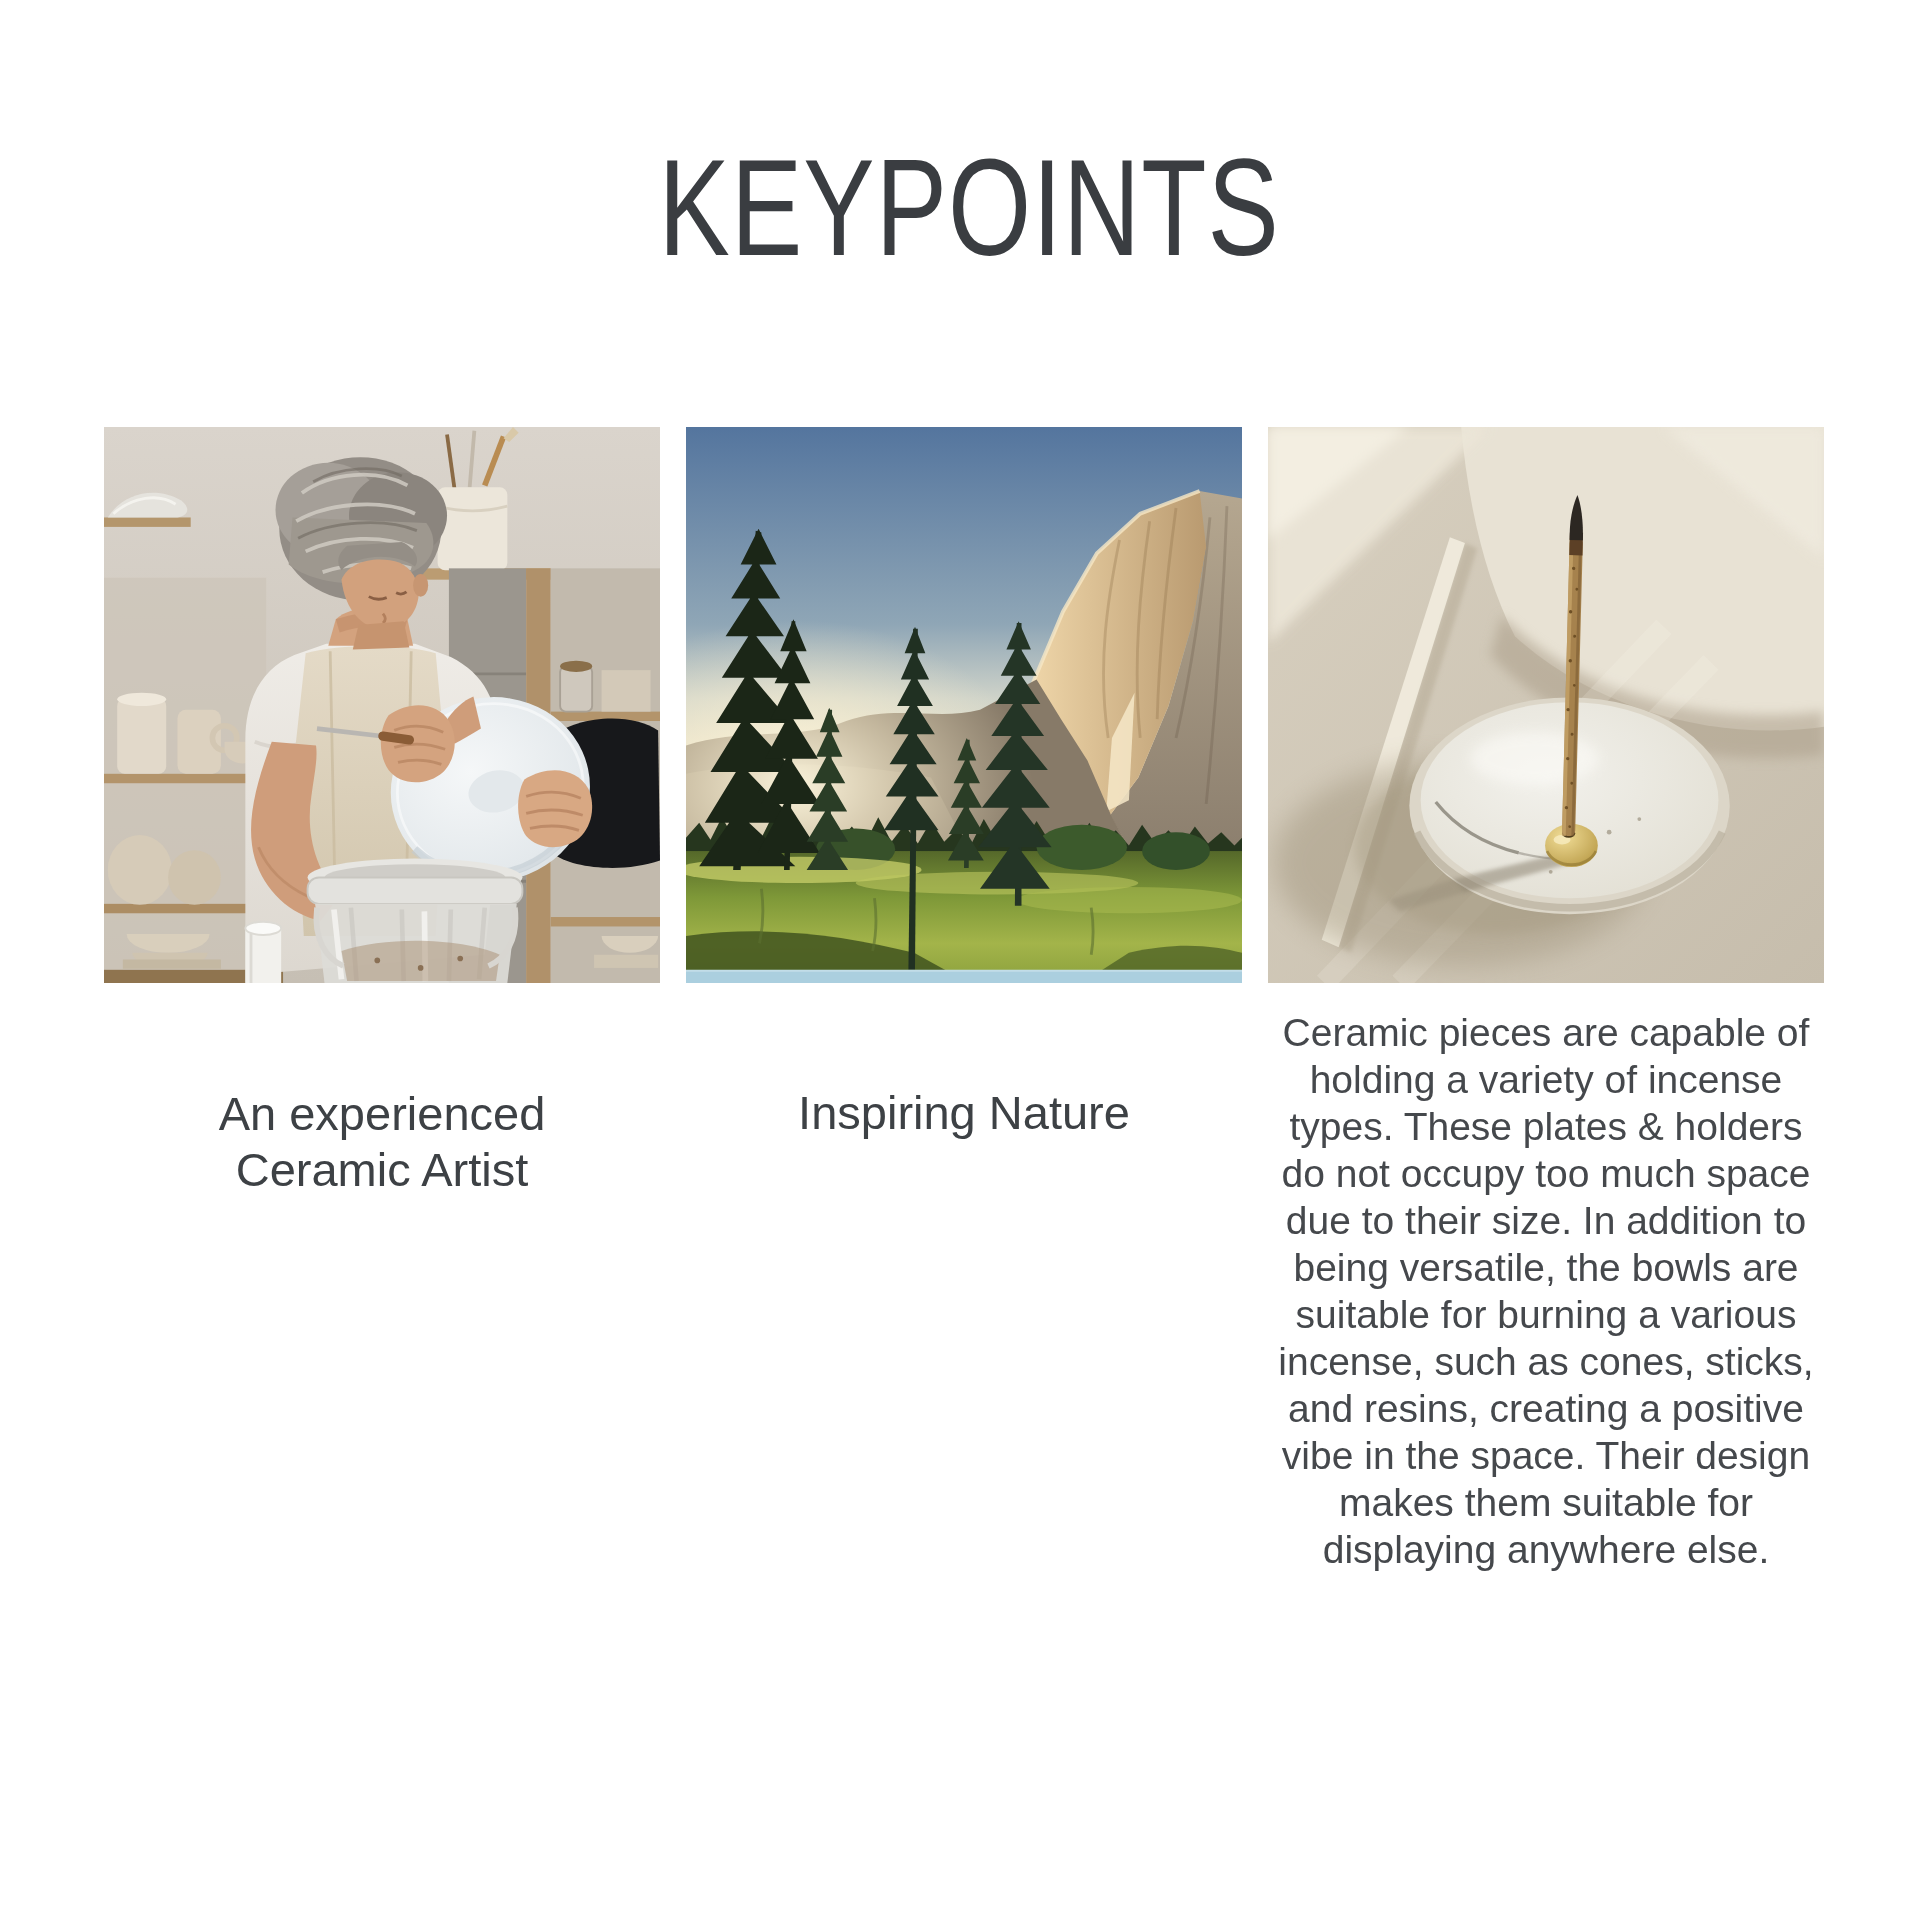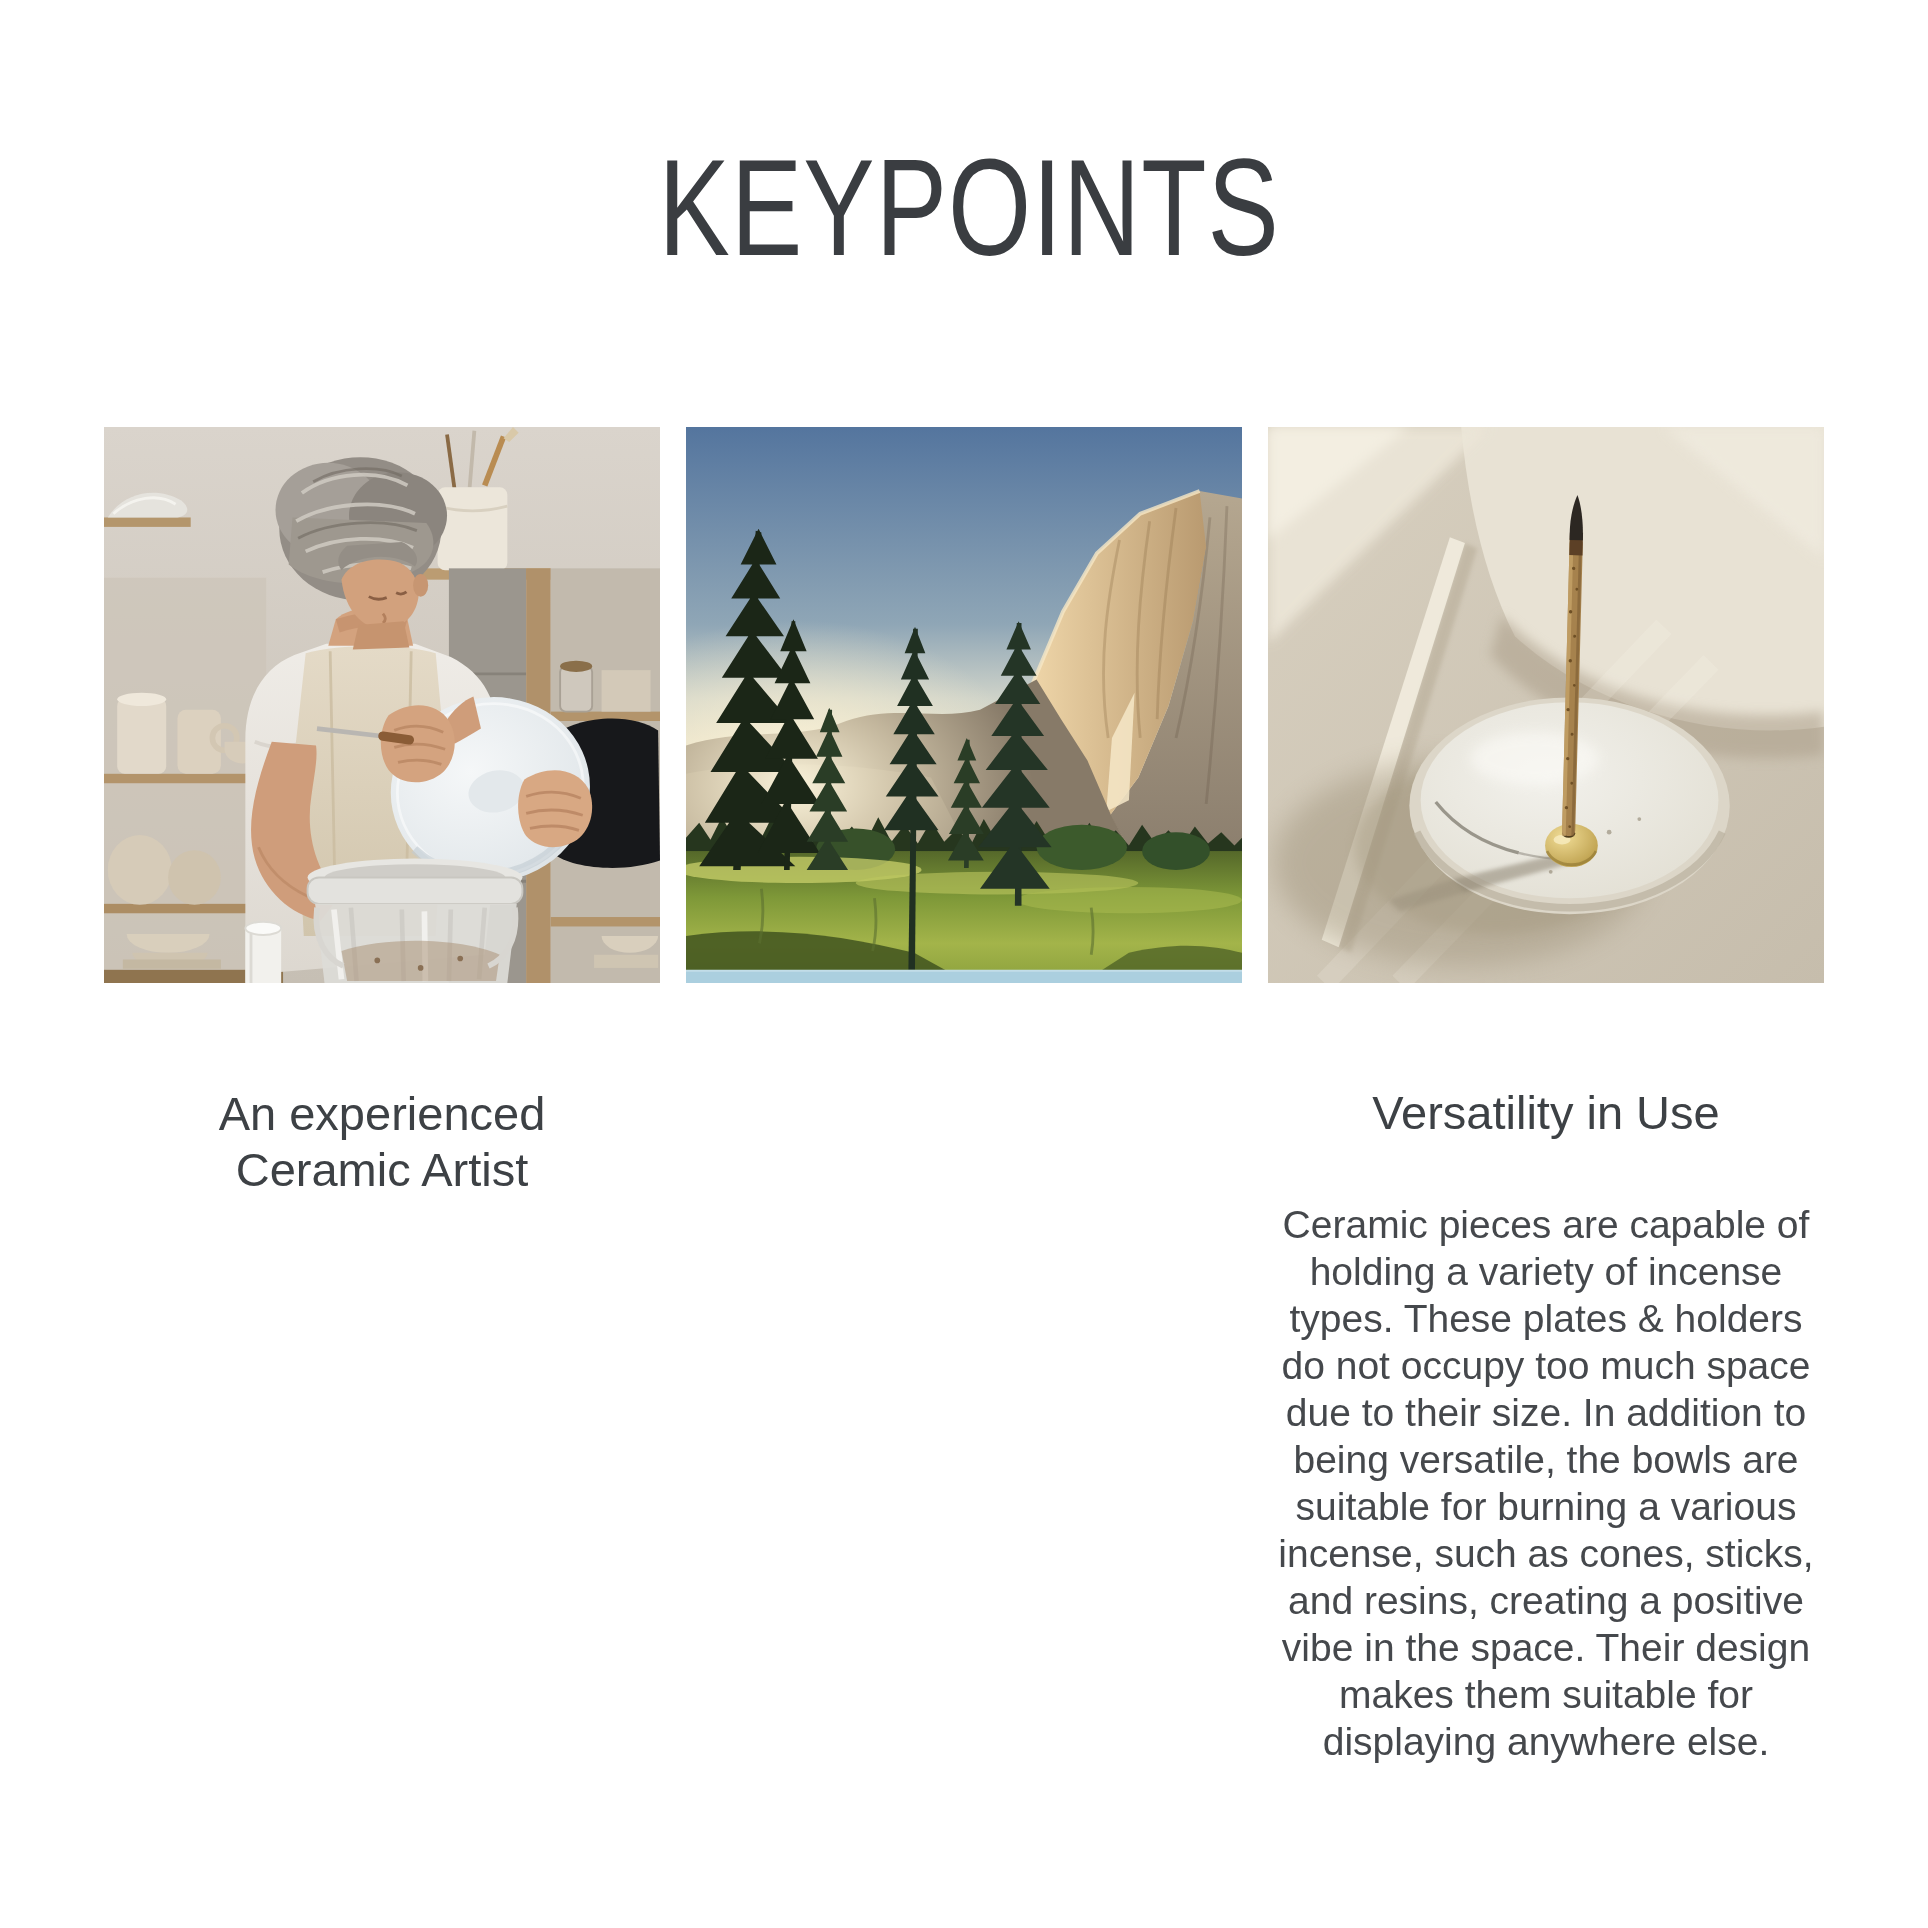--- a/index.html
+++ b/index.html
@@ -289,20 +289,23 @@
             <path d="M298,330 L308,354 L288,354 Z M298,350 L312,378 L284,378 Z M297,374 L314,404 L281,404 Z M297,400 L316,432 L279,432 Z M296,428 L316,460 L278,460 Z"></path>
             <path d="M148,470 L153,470 L155,300 L151,300 Z"></path>
             <path d="M152,298 L163,324 L142,324 Z M152,320 L166,350 L138,350 Z M151,346 L169,378 L134,378 Z M151,374 L171,408 L131,408 Z M150,404 L172,440 L128,440 Z M150,436 L172,470 L128,470 Z"></path>
           </g>
           <path d="M80,490 Q84,520 78,548 M200,500 Q204,530 198,556 M430,510 Q434,536 430,560" stroke="#5c7030" stroke-width="3" fill="none" opacity="0.6"></path>
 
           <rect x="0" y="577" width="590" height="13" fill="#abcfdf"></rect>
           <line x1="0" y1="577" x2="590" y2="577" stroke="#c2dde8" stroke-width="2"></line>
         </svg>
       </figure>
+      <h2 class="col-heading">
+          <span>Inspiring Nature</span>
+        </h2>
     </article>
 
     <article class="col col-3">
       <figure class="photo">
         <svg viewBox="0 0 590 590" preserveAspectRatio="xMidYMid slice">
           <defs>
             <linearGradient id="i-bg" x1="0" y1="0" x2="1" y2="1">
               <stop offset="0" stop-color="#d8d0c0"></stop>
                 <stop offset="1" stop-color="#c6bdac"></stop>
             </linearGradient>
@@ -377,21 +380,18 @@
                 <circle cx="316" cy="352" r="1.8"></circle>
               <circle cx="321" cy="378" r="1.5"></circle>
                 <circle cx="316" cy="404" r="1.8"></circle>
                 <circle cx="320" cy="424" r="1.5"></circle>
             </g>
             <rect x="312" y="112" width="14" height="24" fill="#5c4026"></rect>
             <path d="M312,120 C311,100 314,84 319,72 C323,82 326,98 326,120 Z" fill="#2c2722"></path>
           </g>
         </svg>
       </figure>
-      <h2 class="col-heading">
-          <span>Versatility in Use</span>
-        </h2>
       <p class="col-body">Ceramic pieces are capable of holding a variety of incense types. These plates &amp; holders do not occupy too much space due to their size. In addition to being versatile, the bowls are suitable for burning a various incense, such as cones, sticks, and resins, creating a positive vibe in the space. Their design makes them suitable for displaying anywhere else.</p>
     </article>
 
   </section>
 </main>
 
 
 </body></html>

